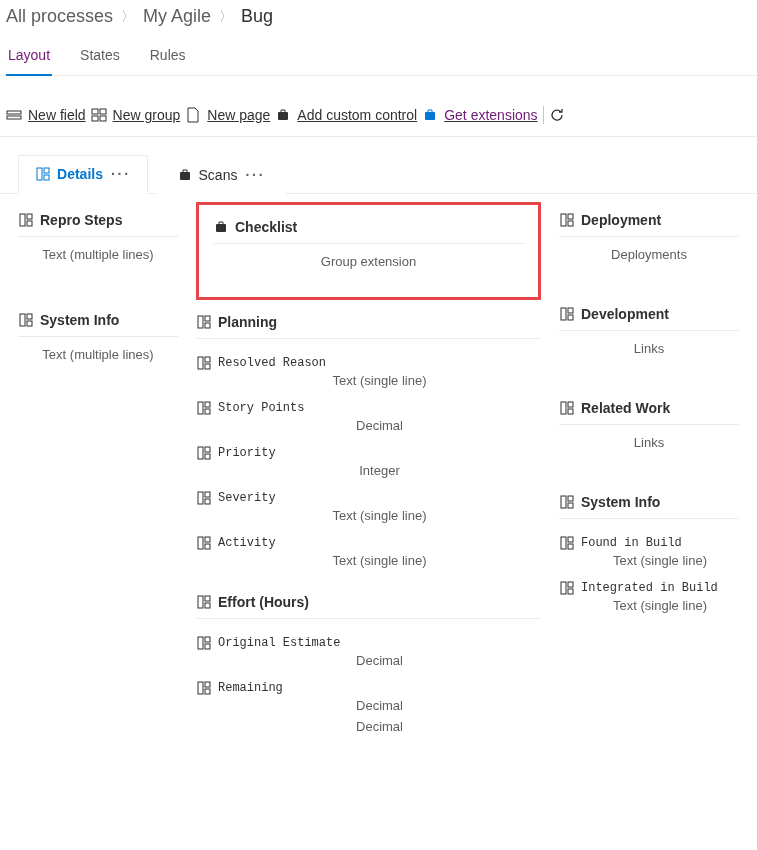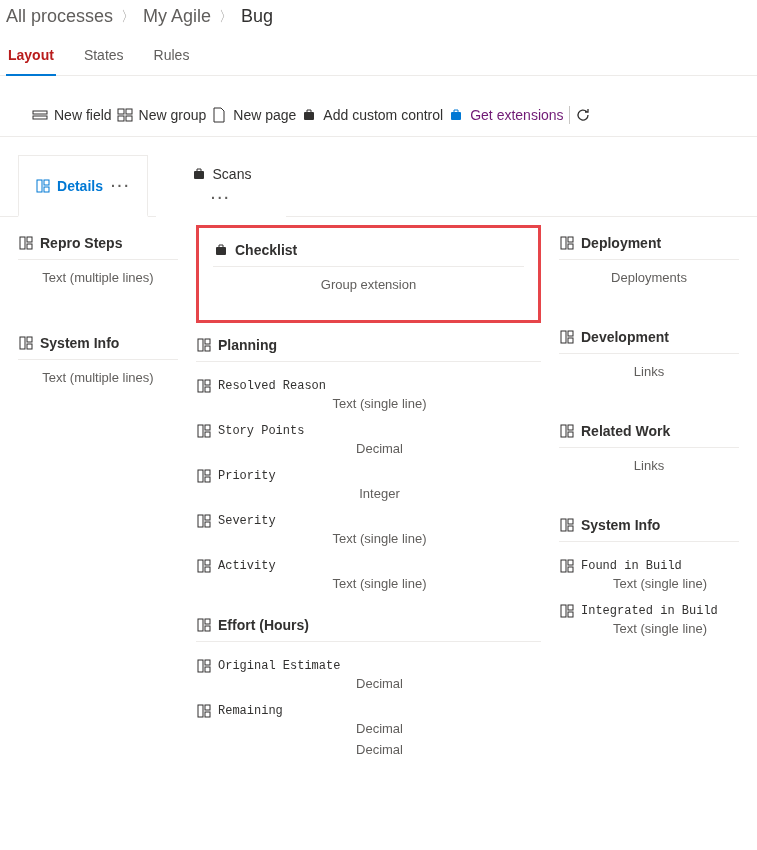--- a/index.html
+++ b/index.html
@@ -26,37 +26,38 @@
     padding: 0 6px;
     border-bottom: 1px solid #edebe9;
   }
   .pivot-item {
     padding: 10px 2px 12px 2px;
     color: #605e5c;
     cursor: pointer;
     position: relative;
   }
   .pivot-item.active {
-    color: #b91c1c;
-    font-weight: 700;
+    color: #701a75;
+    font-weight: 400;
   }
   .pivot-item.active::after {
     content: "";
     position: absolute;
     left: 0; right: 0; bottom: -1px;
     height: 2px;
     background: #0078d4;
   }
   .toolbar {
     display: flex;
     align-items: center;
     gap: 5px;
-    padding: 12px 32px;
+    padding: 12px 6px;
     border-bottom: 1px solid #edebe9;
     margin-top: 18px;
+    text-decoration: underline;
   }
   .tb-btn {
     display: flex; align-items: center; gap: 6px;
     color: #323130; cursor: pointer; font-size: 14px;
   }
   .tb-btn.link { color: #701a75; }
   .tb-sep { width:1px; height:18px; background:#c8c6c4; }
   .ico { width:16px; height:16px; display:inline-flex; align-items:center; justify-content:center; }
   .tabrow {
     display: flex;
@@ -195,21 +196,21 @@
         <svg width="14" height="14" viewBox="0 0 14 14">
             <rect x="1" y="1" width="5" height="12" fill="none" stroke="#0078d4"></rect>
             <rect x="8" y="1" width="5" height="5" fill="none" stroke="#0078d4"></rect>
             <rect x="8" y="8" width="5" height="5" fill="none" stroke="#0078d4"></rect>
           </svg>
       </span>
       <span>Details</span>
     </span>
     <span class="more">···</span>
   </div>
-  <div class="subtab" style="border:1px solid transparent;flex-direction:column;">
+  <div class="subtab" style="border:1px solid transparent;">
     <span style="display:flex;align-items:center;gap:6px;">
       <span class="ico">
         <svg width="14" height="14" viewBox="0 0 14 14">
             <rect x="2" y="4" width="10" height="8" rx="1" fill="#323130"></rect>
             <path d="M5 4 v-2 h4 v2" fill="none" stroke="#323130"></path>
           </svg>
       </span>
       <span>Scans</span>
     </span>
     <span class="more">···</span>

